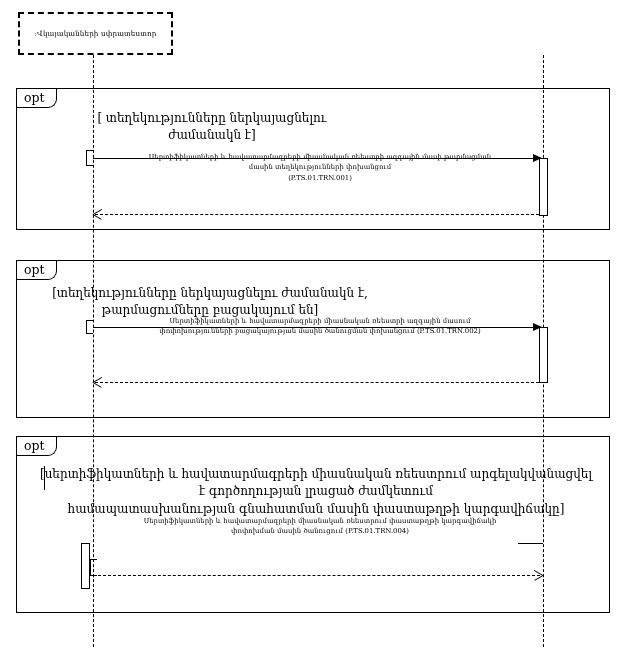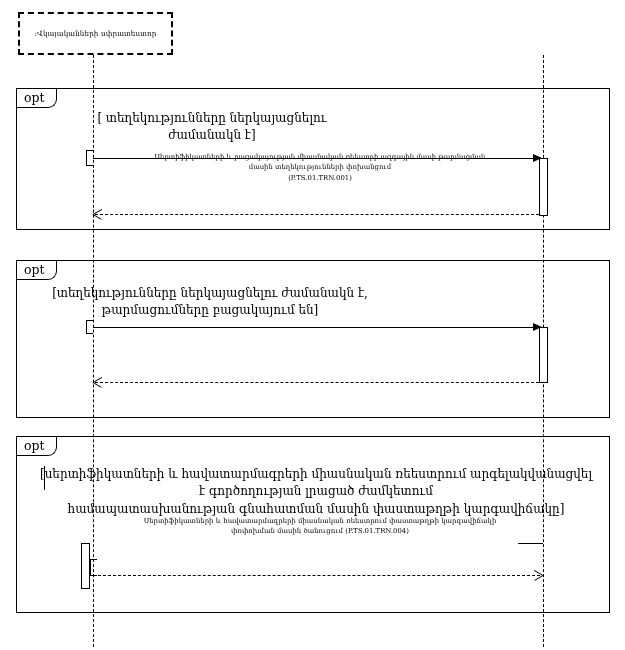--- a/index.html
+++ b/index.html
@@ -163,21 +163,21 @@
   <div class="lifeline" style="left:543px;top:55px;height:592px;"></div>
 
   <div class="frag" style="left:16px;top:88px;width:594px;height:142px;">
     <div class="frag-tag">
       <span>opt</span>
     </div>
   </div>
 
   <div class="guard" style="left:62px;top:110px;width:300px;">[ տեղեկությունները ներկայացնելու ժամանակն է]</div>
 
-  <div class="msg-label" style="left:110px;top:152px;width:420px;">Սերտիֆիկատների և բացակայության միասնական ռեեստրի ազգային մասի թարմացման
+  <div class="msg-label" style="left:110px;top:152px;width:420px;">Սերտիֆիկատների և հավատարմագրերի միասնական ռեեստրի ազգային մասի թարմացման
 մասին տեղեկությունների փոխանցում
 (P.TS.01.TRN.001)</div>
 
   <div class="stub" style="left:86px;top:150px;height:16px;"></div>
 
   <div class="arrow-line" style="left:93px;top:158px;width:442px;"></div>
   <div class="head-solid-r" style="left:533px;top:153.5px;"></div>
 
   <div class="activation" style="left:539px;top:158px;height:58px;"></div>
 
@@ -186,20 +186,22 @@
   <div class="stub" style="left:88px;top:206px;height:16px;border-left:none;border-top:none;border-bottom:none;"></div>
 
   <div class="frag" style="left:16px;top:260px;width:594px;height:158px;">
     <div class="frag-tag">
       <span>opt</span>
     </div>
   </div>
 
   <div class="guard" style="left:20px;top:285px;width:380px;">[տեղեկությունները ներկայացնելու ժամանակն է, թարմացումները բացակայում են]</div>
 
+  <div class="msg-label" style="left:110px;top:316px;width:420px;">Սերտիֆիկատների և հավատարմագրերի միասնական ռեեստրի ազգային մասում
+փոփոխությունների բացակայության մասին ծանուցման փոխանցում (P.TS.01.TRN.002)</div>
 
   <div class="stub" style="left:86px;top:320px;height:14px;"></div>
 
   <div class="arrow-line" style="left:93px;top:327px;width:442px;"></div>
   <div class="head-solid-r" style="left:533px;top:322.5px;"></div>
 
   <div class="activation" style="left:539px;top:327px;height:56px;"></div>
 
   <div class="arrow-dashed" style="left:95px;top:382px;width:444px;"></div>
   <div class="head-open-l" style="left:93px;top:376.5px;"></div>

